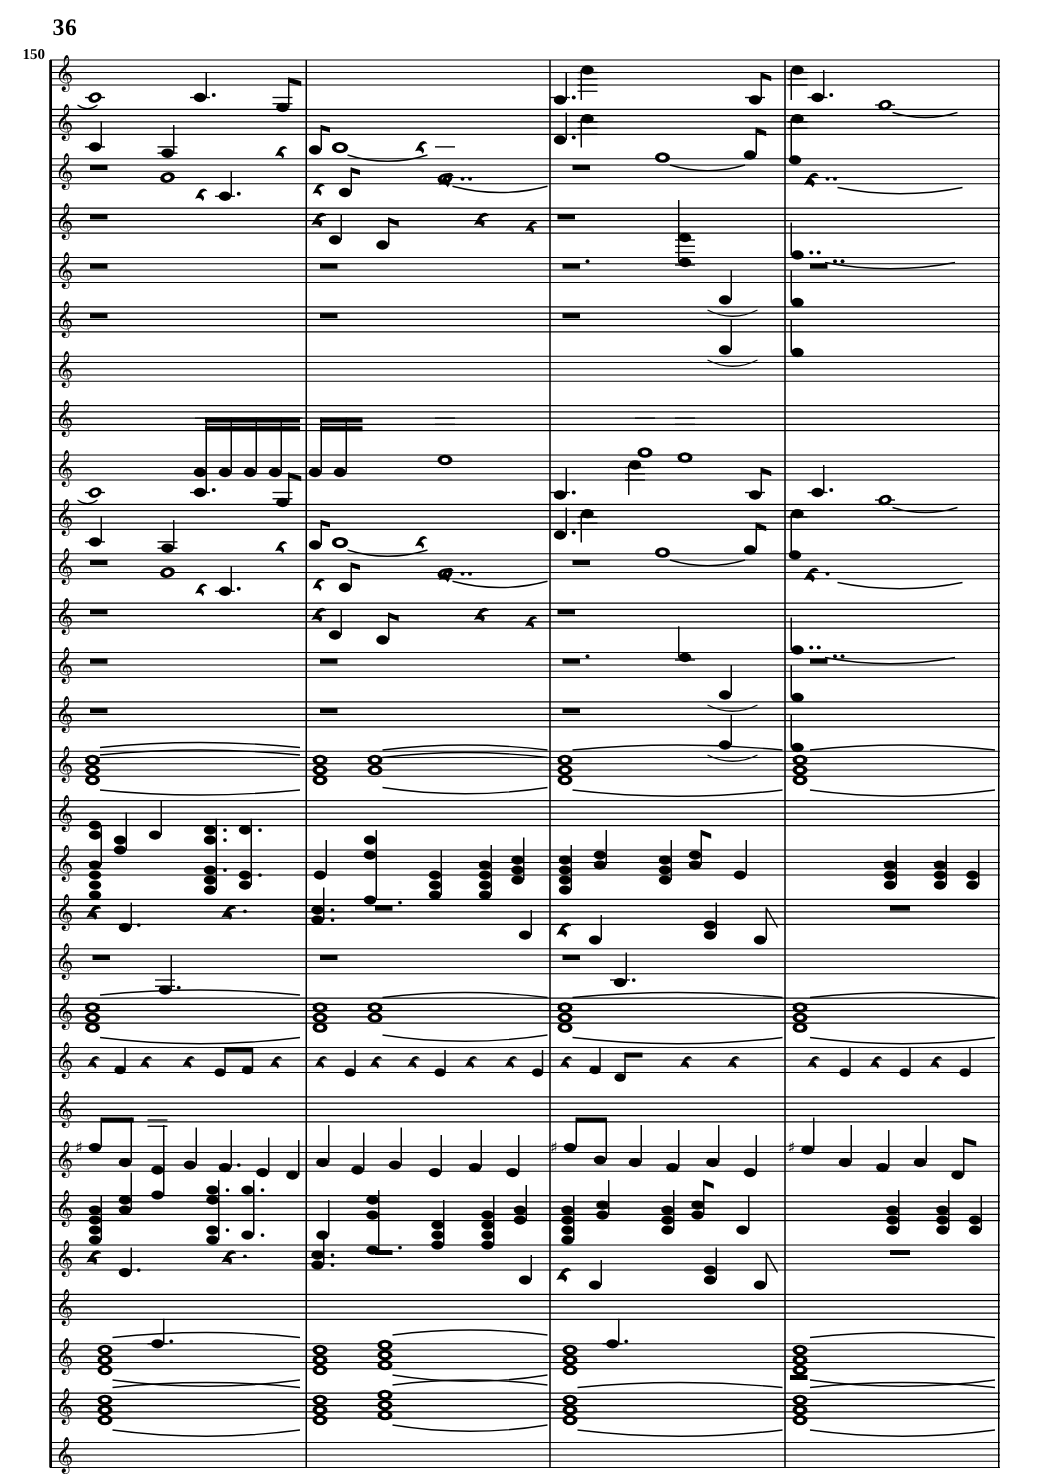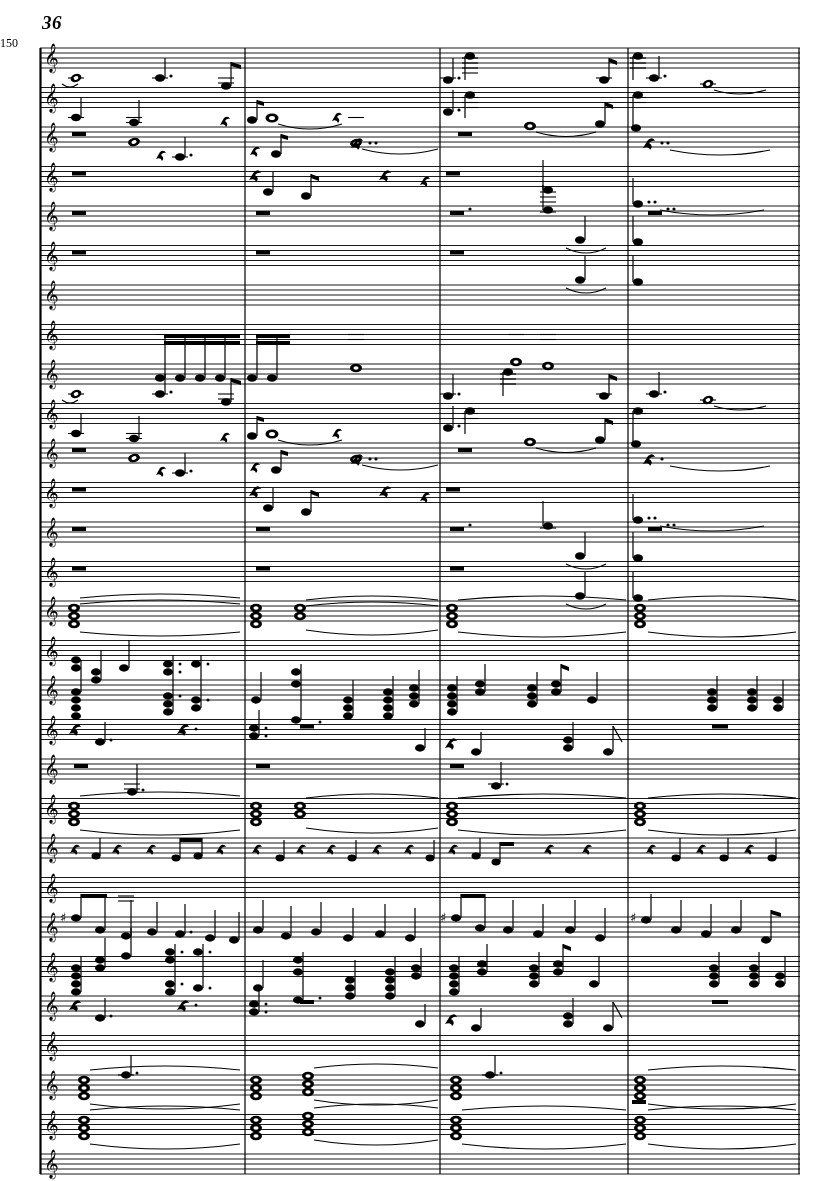--- a/index.html
+++ b/index.html
@@ -19,29 +19,28 @@
   }
   .page-number {
     position: absolute;
     left: 42px;
     top: 12px;
     font-family: "Liberation Serif", serif;
     font-size: 19px;
     font-weight: bold;
     color: #000;
     letter-spacing: 0.5px;
-    font-style: italic;
   }
   .measure-number {
     position: absolute;
-    left: 0;
+    left: 18px;
     top: 36px;
     font-family: "Liberation Serif", serif;
     font-size: 12px;
-    font-weight: normal;
+    font-weight: bold;
     color: #000;
   }
   .score {
     position: absolute;
     left: 0;
     top: 0;
     width: 835px;
     height: 1181px;
   }
   svg { display: block; }

